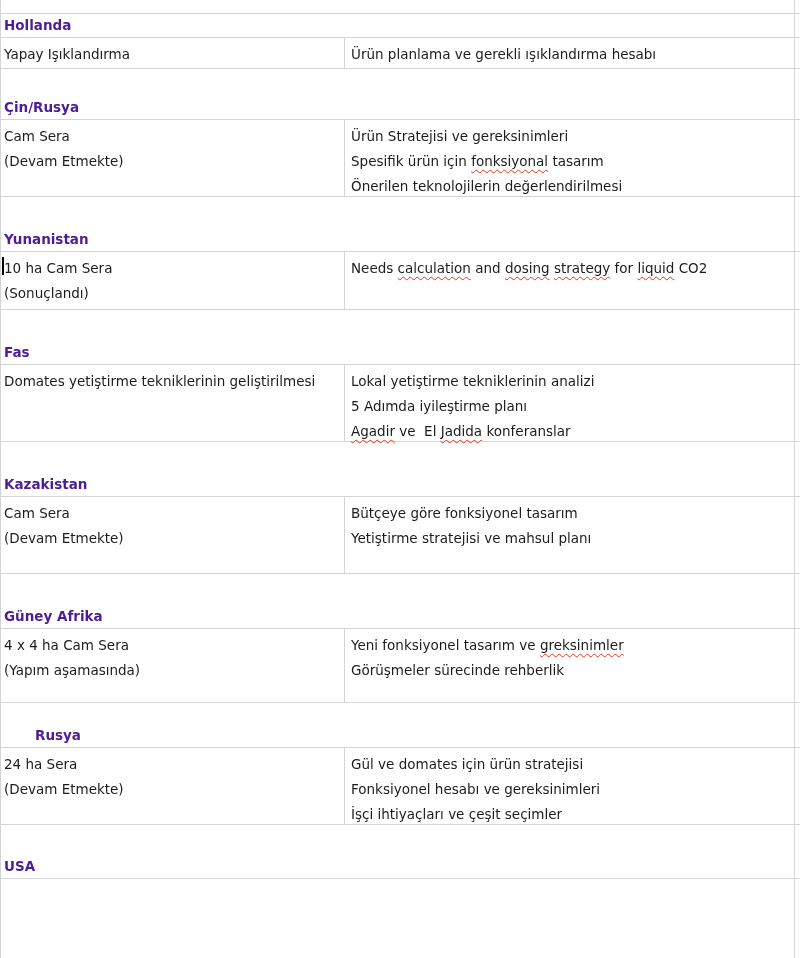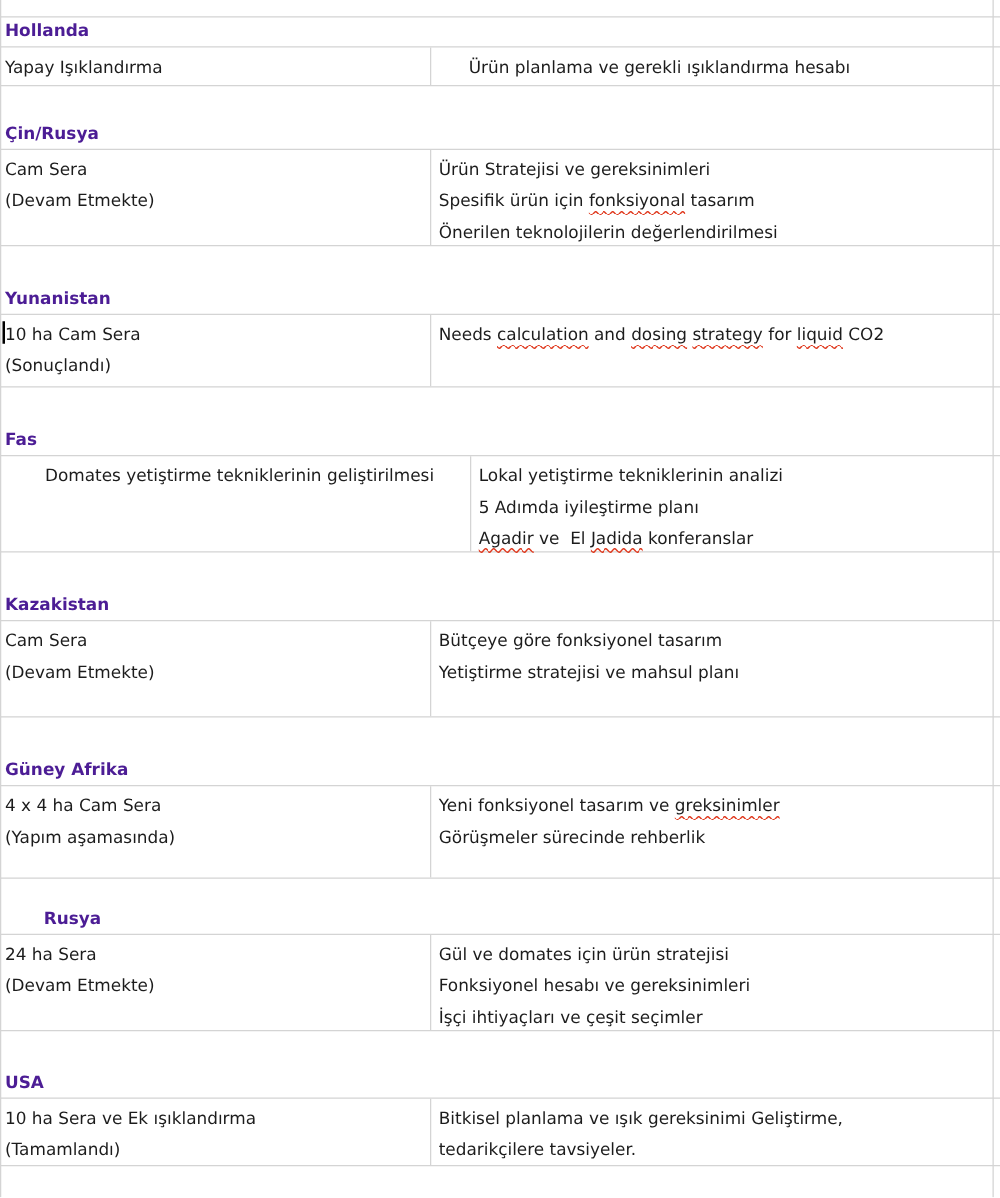--- a/index.html
+++ b/index.html
@@ -81,55 +81,51 @@
 <body>
 
 <div class="doc">
   <div class="vline vline-left"></div>
   <div class="vline vline-right"></div>
 
   <div class="row-partial-top"></div>
 
   <div id="sections-root">
       <div class="header-row" style="height: 24px;"><span>Hollanda</span></div>
-      <div class="content-row" style="height: 31px; gap: 24px;">
+      <div class="content-row" style="height: 31px;">
         <div class="cell cell-left"><span class="text-line">Yapay Işıklandırma</span></div>
         <div class="cell cell-right"><span class="text-line"><span>Ürün planlama ve gerekli ışıklandırma hesabı</span></span></div>
       </div>
       <div class="header-row" style="height: 51px;"><span>Çin/Rusya</span></div>
       <div class="content-row" style="height: 77px;">
         <div class="cell cell-left"><span class="text-line">Cam Sera</span><span class="text-line">(Devam Etmekte)</span></div>
         <div class="cell cell-right"><span class="text-line"><span>Ürün Stratejisi ve gereksinimleri</span></span><span class="text-line"><span>Spesifik ürün için </span><span class="miss">fonksiyonal</span><span> tasarım</span></span><span class="text-line"><span>Önerilen teknolojilerin değerlendirilmesi</span></span></div>
       </div>
       <div class="header-row" style="height: 55px;"><span>Yunanistan</span></div>
       <div class="content-row" style="height: 58px;">
         <div class="cell cell-left"><div class="caret"></div><span class="text-line">10 ha Cam Sera</span><span class="text-line">(Sonuçlandı)</span></div>
         <div class="cell cell-right"><span class="text-line"><span>Needs </span><span class="miss">calculation</span><span> and </span><span class="miss">dosing</span><span> </span><span class="miss">strategy</span><span> for </span><span class="miss">liquid</span><span> CO2</span></span></div>
       </div>
       <div class="header-row" style="height: 55px;"><span>Fas</span></div>
-      <div class="content-row" style="height: 77px; padding-left: 32px;">
+      <div class="content-row" style="height: 77px;">
         <div class="cell cell-left"><span class="text-line">Domates yetiştirme tekniklerinin geliştirilmesi</span></div>
         <div class="cell cell-right"><span class="text-line"><span>Lokal yetiştirme tekniklerinin analizi</span></span><span class="text-line"><span>5 Adımda iyileştirme planı</span></span><span class="text-line"><span class="miss">Agadir</span><span> ve  El </span><span class="miss">Jadida</span><span> konferanslar</span></span></div>
       </div>
       <div class="header-row" style="height: 55px;"><span>Kazakistan</span></div>
       <div class="content-row" style="height: 77px;">
         <div class="cell cell-left"><span class="text-line">Cam Sera</span><span class="text-line">(Devam Etmekte)</span></div>
         <div class="cell cell-right"><span class="text-line"><span>Bütçeye göre fonksiyonel tasarım</span></span><span class="text-line"><span>Yetiştirme stratejisi ve mahsul planı</span></span></div>
       </div>
       <div class="header-row" style="height: 55px;"><span>Güney Afrika</span></div>
       <div class="content-row" style="height: 74px;">
         <div class="cell cell-left"><span class="text-line">4 x 4 ha Cam Sera</span><span class="text-line">(Yapım aşamasında)</span></div>
         <div class="cell cell-right"><span class="text-line"><span>Yeni fonksiyonel tasarım ve </span><span class="miss">greksinimler</span></span><span class="text-line"><span>Görüşmeler sürecinde rehberlik</span></span></div>
       </div>
       <div class="header-row" style="height: 45px; padding-left: 35px;"><span>Rusya</span></div>
       <div class="content-row" style="height: 77px;">
         <div class="cell cell-left"><span class="text-line">24 ha Sera</span><span class="text-line">(Devam Etmekte)</span></div>
         <div class="cell cell-right"><span class="text-line"><span>Gül ve domates için ürün stratejisi</span></span><span class="text-line"><span>Fonksiyonel hesabı ve gereksinimleri</span></span><span class="text-line"><span>İşçi ihtiyaçları ve çeşit seçimler</span></span></div>
       </div>
       <div class="header-row" style="height: 54px;"><span>USA</span></div>
-      <div class="content-row" style="height: 54px;">
-        <div class="cell cell-left"><span class="text-line">10 ha Sera ve Ek ışıklandırma</span><span class="text-line">(Tamamlandı)</span></div>
-        <div class="cell cell-right"><span class="text-line"><span>Bitkisel planlama ve ışık gereksinimi Geliştirme,</span></span><span class="text-line"><span>tedarikçilere tavsiyeler.</span></span></div>
-      </div>
     </div>
 
   <div class="row-partial-bottom"></div>
 </div>
 
 </body></html>

